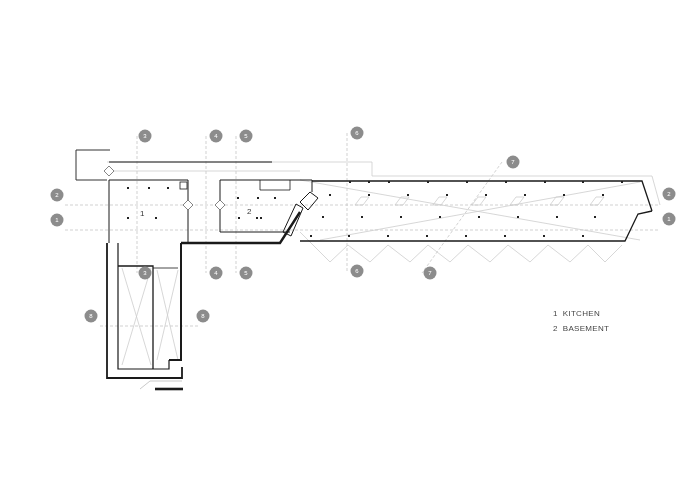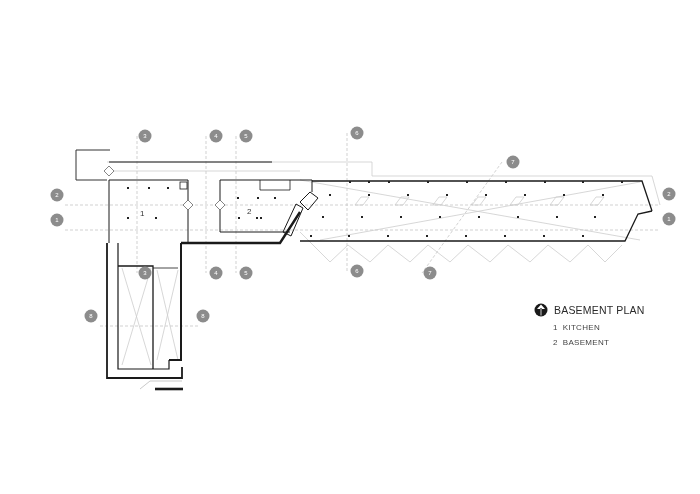--- a/index.html
+++ b/index.html
@@ -195,27 +195,19 @@
         <text x="91" y="318.2" fill="#fff">8</text>
       </g>
     <g>
         <circle cx="203" cy="316" r="6.5" fill="#8c8c8c"></circle>
         <text x="203" y="318.2" fill="#fff">8</text>
       </g>
   </g>
 </svg>
 
 <div class="legend">
-  <div class="title-row">
-    <svg width="14" height="14" viewBox="0 0 14 14">
-      <circle cx="7" cy="7" r="6.5" fill="#1a1a1a"></circle>
-      <path d="M7,1.5 L11,6 L8,6 L8,12.5 L6,12.5 L6,6 L3,6 Z" fill="#fff"></path>
-      <rect x="6.4" y="5" width="1.2" height="8" fill="#1a1a1a"></rect>
-    </svg>
-    <span class="title">BASEMENT PLAN</span>
-  </div>
   <div class="item">
     <span class="num">1</span><span>KITCHEN</span>
   </div>
   <div class="item">
     <span class="num">2</span><span>BASEMENT</span>
   </div>
 </div>
 
 </body></html>

